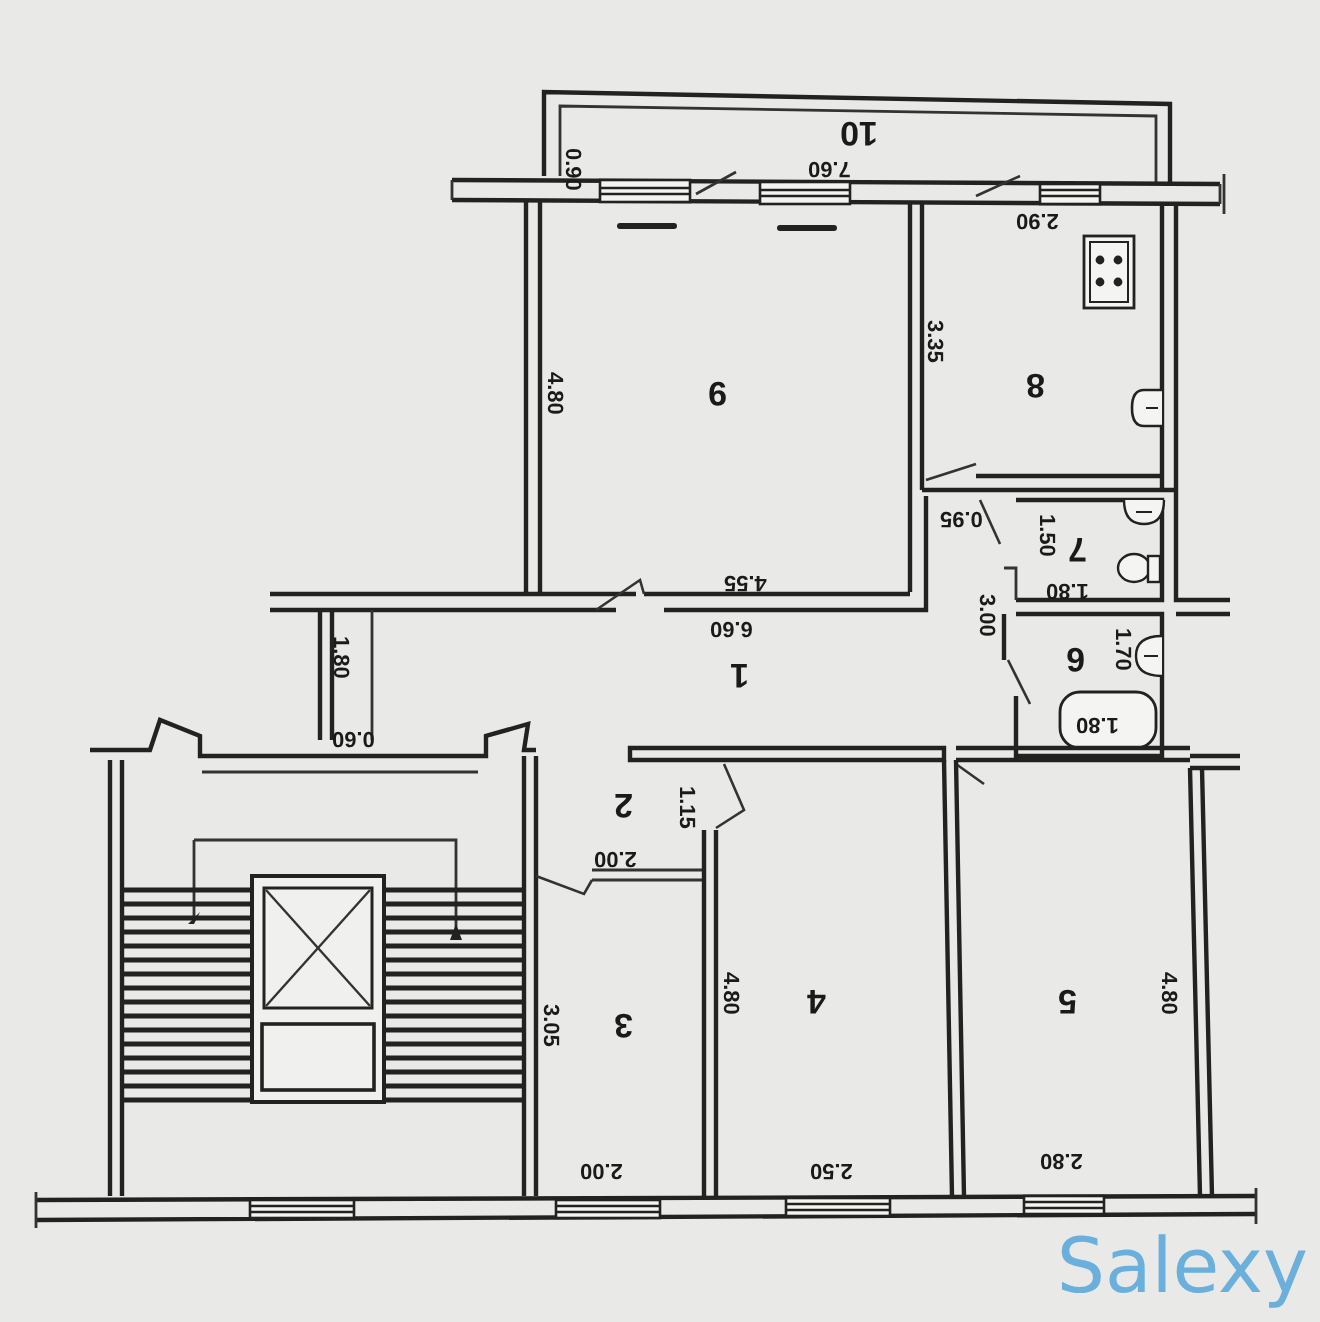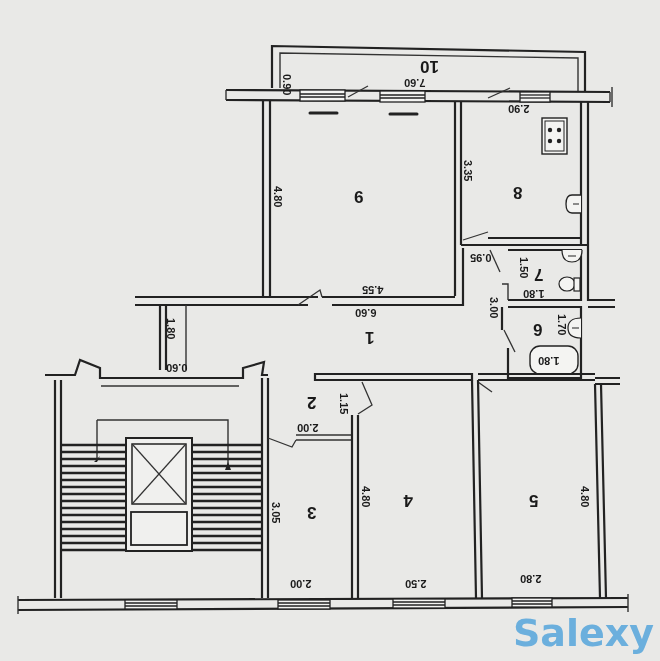--- a/index.html
+++ b/index.html
@@ -9,21 +9,21 @@
   .wall { fill:none; stroke:#222; stroke-width:2.2; }
   .wallthin { fill:none; stroke:#333; stroke-width:1.4; }
   .win { fill:#f4f4f2; stroke:#222; stroke-width:1.3; }
   .winline { stroke:#222; stroke-width:1.3; }
   .door { fill:none; stroke:#333; stroke-width:1.3; }
   .stair { stroke:#222; stroke-width:2.4; }
   .lbl { fill:#1a1a1a; font-family:"Liberation Sans", sans-serif; font-weight:bold; }
   .mir { transform-box: fill-box; transform-origin:center; transform: scale(-1,-1); }
   .roomnum { font-size:17px; }
   .dim { font-size:11px; }
-  .watermark { position:absolute; right:6px; bottom:6px; color:#5ea9dc; font-size:38px; font-weight:bold;
+  .watermark { position:absolute; right:6px; bottom:6px; color:#5ea9dc; font-size:38px; font-weight:normal;
                font-family:"DejaVu Sans", sans-serif; letter-spacing:0px; opacity:0.9; }
 </style>
 </head>
 <body>
 
 <svg id="plan" viewBox="0 0 660 661" xmlns="http://www.w3.org/2000/svg">
 
   <g>
     <path class="wall" d="M272 88 L272 46 L585 52 L585 92"></path>
     <path class="wallthin" d="M280 88 L280 53 L578 58 L578 92"></path>

